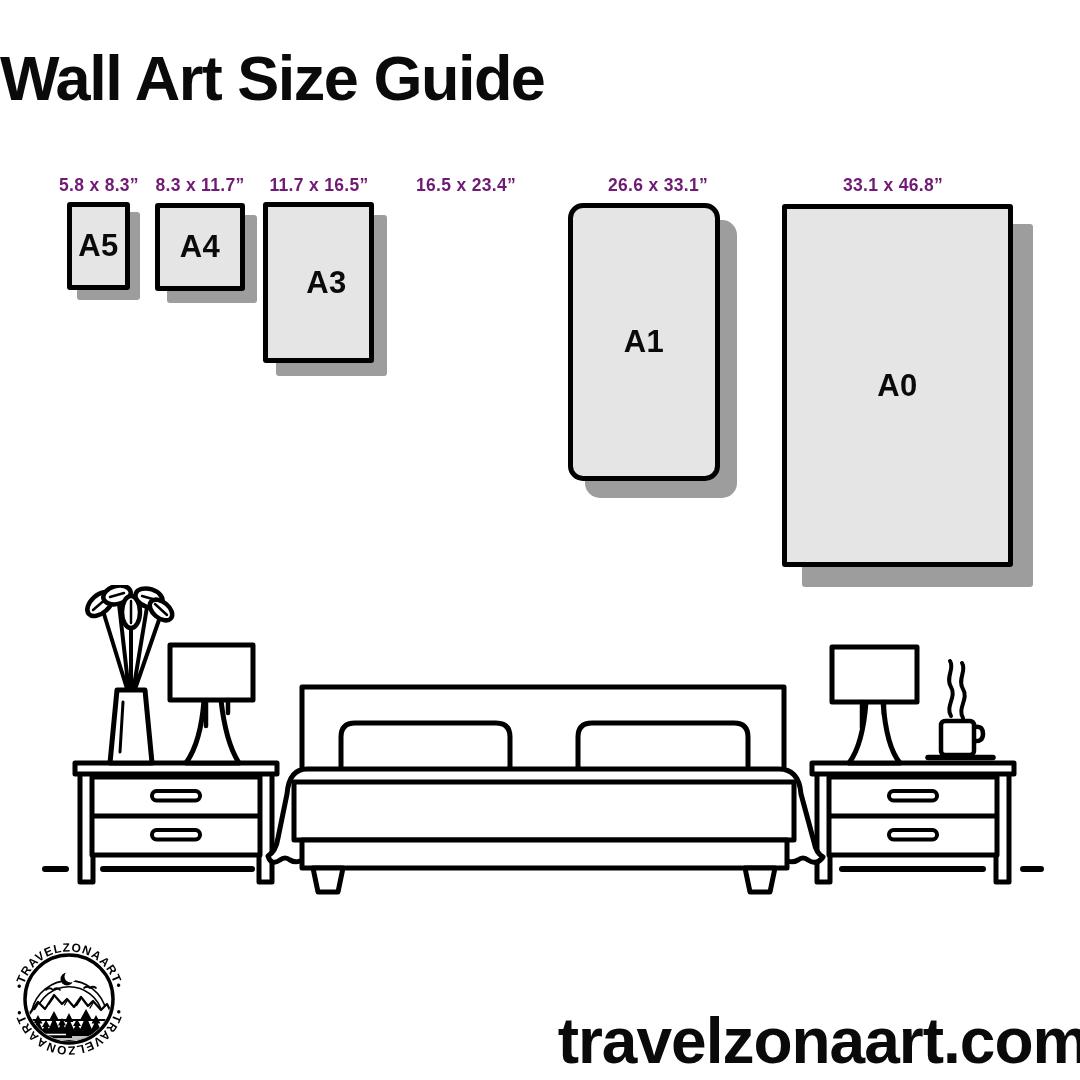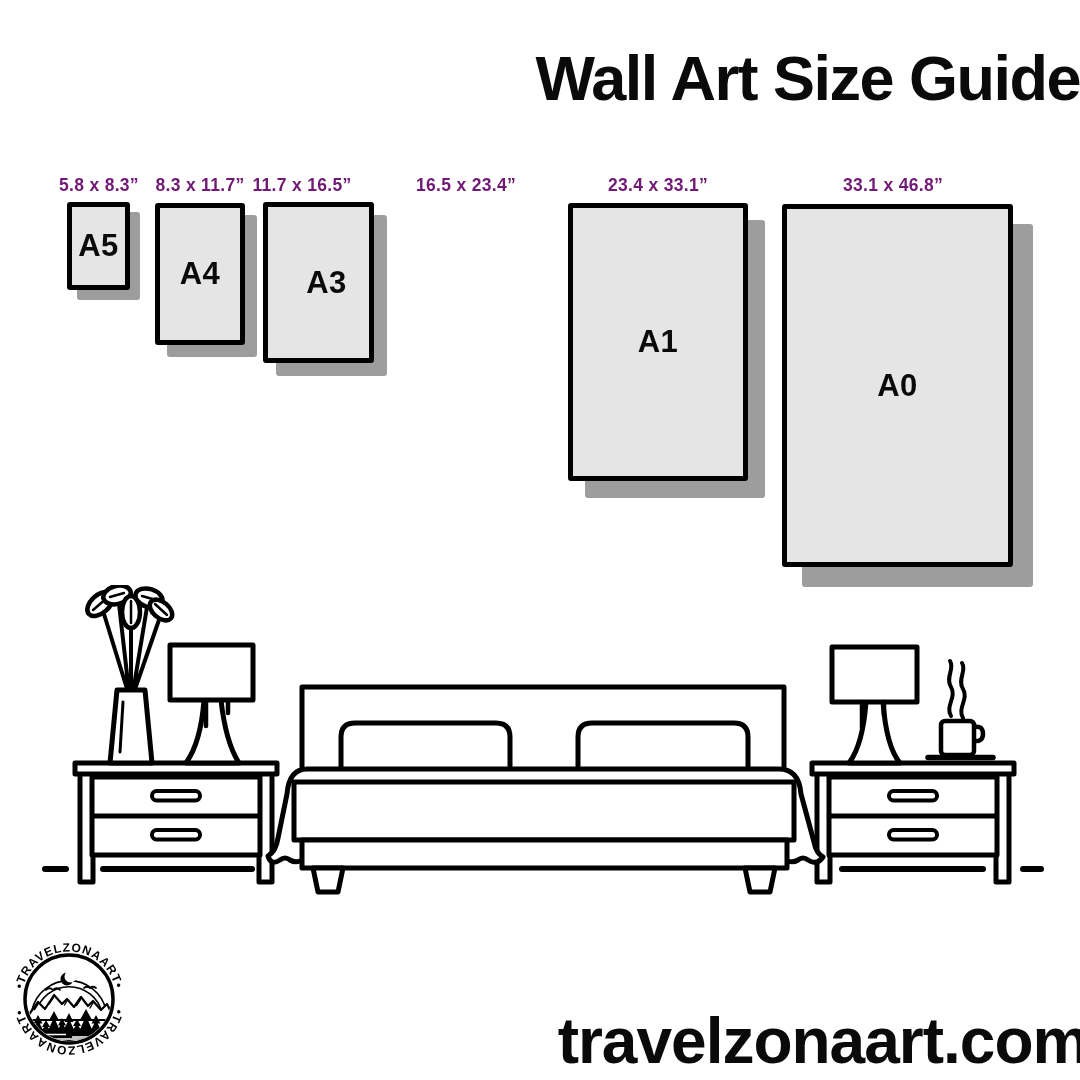--- a/index.html
+++ b/index.html
@@ -1,39 +1,39 @@
 <!DOCTYPE html>
 <html><head>
 <meta charset="utf-8">
 <style>
   html,body{margin:0;padding:0;background:#fff;}
   .page{
     position:relative;width:1080px;height:1080px;background:#fff;overflow:hidden;
     font-family:"Liberation Sans",sans-serif;color:#000;
   }
   .title{
-    position:absolute;left:0;right:0;top:42px;margin:0;text-align:right;
+    position:absolute;left:0;right:0;top:42px;margin:0;text-align:left;
     font-size:63px;font-weight:800;letter-spacing:-1.5px;color:#0a0a0a;
   }
   
   .dim{
     position:absolute;top:175px;transform:translateX(-50%);
     font-size:17.5px;font-weight:700;letter-spacing:.3px;white-space:nowrap;color:#701a75;
   }
-  .d-a5{left:99px}.d-a4{left:200px}.d-a3{left:302px}.d-a2{left:466px}.d-a1{left:658px}.d-a0{left:893px}
+  .d-a5{left:99px}.d-a4{left:200px}.d-a3{left:319px}.d-a2{left:466px}.d-a1{left:658px}.d-a0{left:893px}
   .paper{
     position:absolute;box-sizing:border-box;background:#e5e5e5;border:5px solid #000;border-radius:3px;
     display:flex;align-items:center;justify-content:center;
     font-size:31px;font-weight:700;letter-spacing:.5px;color:#0a0a0a;
   }
   .p-a5{left:67px; top:202px;width:63px; height:88px; box-shadow:10px 10px 0 #9d9d9d;}
-  .p-a4{left:155px;top:203px;width:90px; height:142px;box-shadow:12px 12px 0 #9d9d9d;}
+  .p-a4{left:155px;top:203px;width:90px; height:88px;box-shadow:12px 12px 0 #9d9d9d;}
   .p-a3{left:263px;top:202px;width:111px;height:161px;box-shadow:13px 13px 0 #9d9d9d;padding-left:16px;}
   .p-a2{left:393px;top:203px;width:149px;height:206px;box-shadow:15px 15px 0 #9d9d9d;}
-  .p-a1{left:568px;top:203px;width:180px;height:278px;box-shadow:17px 17px 0 #9d9d9d;}
+  .p-a1{left:568px;top:203px;width:152px;height:278px;box-shadow:17px 17px 0 #9d9d9d;border-radius:15px;}
   .p-a0{left:782px;top:204px;width:231px;height:363px;box-shadow:20px 20px 0 #9d9d9d;}
   
   .scene{position:absolute;left:40px;top:585px;}
   .scene .st{fill:none;stroke:#000;stroke-width:5;stroke-linecap:round;stroke-linejoin:round;}
   .scene .fw{fill:#fff;stroke:#000;stroke-width:5;stroke-linecap:round;stroke-linejoin:round;}
   
   .logo{position:absolute;left:8px;top:938px;overflow:visible;}
   .logo text{font-family:"Liberation Sans",sans-serif;font-weight:700;}
   
   .website{
@@ -45,21 +45,21 @@
 <body>
 
 <div class="page">
 
   <h1 class="title">Wall Art Size Guide</h1>
 
   <div class="dim d-a5">5.8 x 8.3”</div>
   <div class="dim d-a4">8.3 x 11.7”</div>
   <div class="dim d-a3">11.7 x 16.5”</div>
   <div class="dim d-a2">16.5 x 23.4”</div>
-  <div class="dim d-a1">23.4 x 33.1”</div>
+  <div class="dim d-a1">26.6 x 33.1”</div>
   <div class="dim d-a0">33.1 x 46.8”</div>
 
   <div class="paper p-a5">
       <span>A5</span>
     </div>
   <div class="paper p-a4">
       <span>A4</span>
     </div>
   <div class="paper p-a3">
       <span>A3</span>

